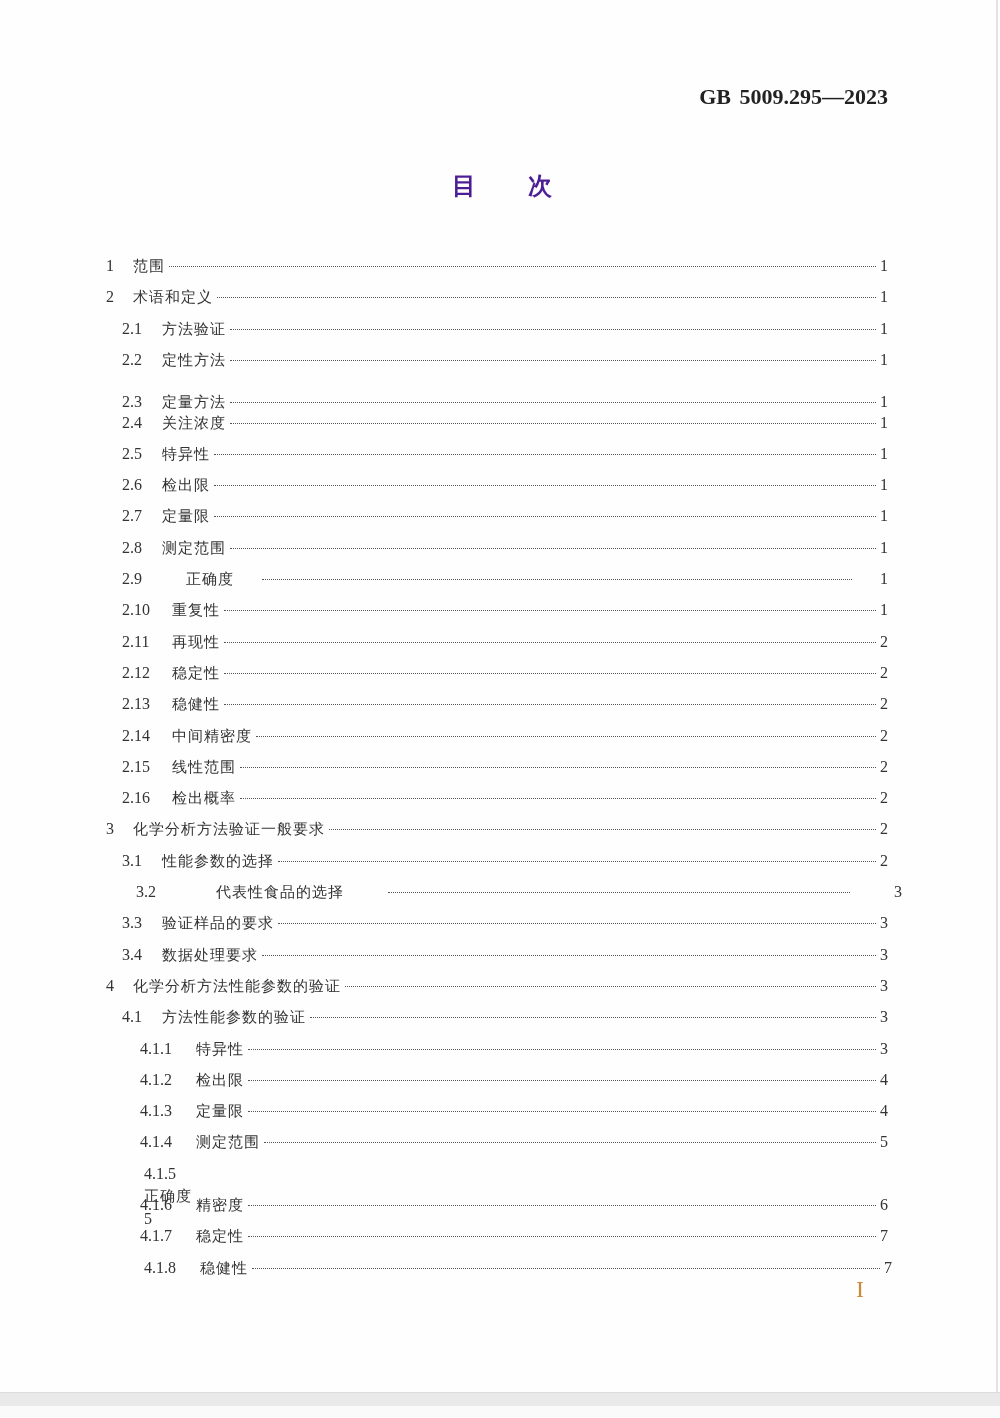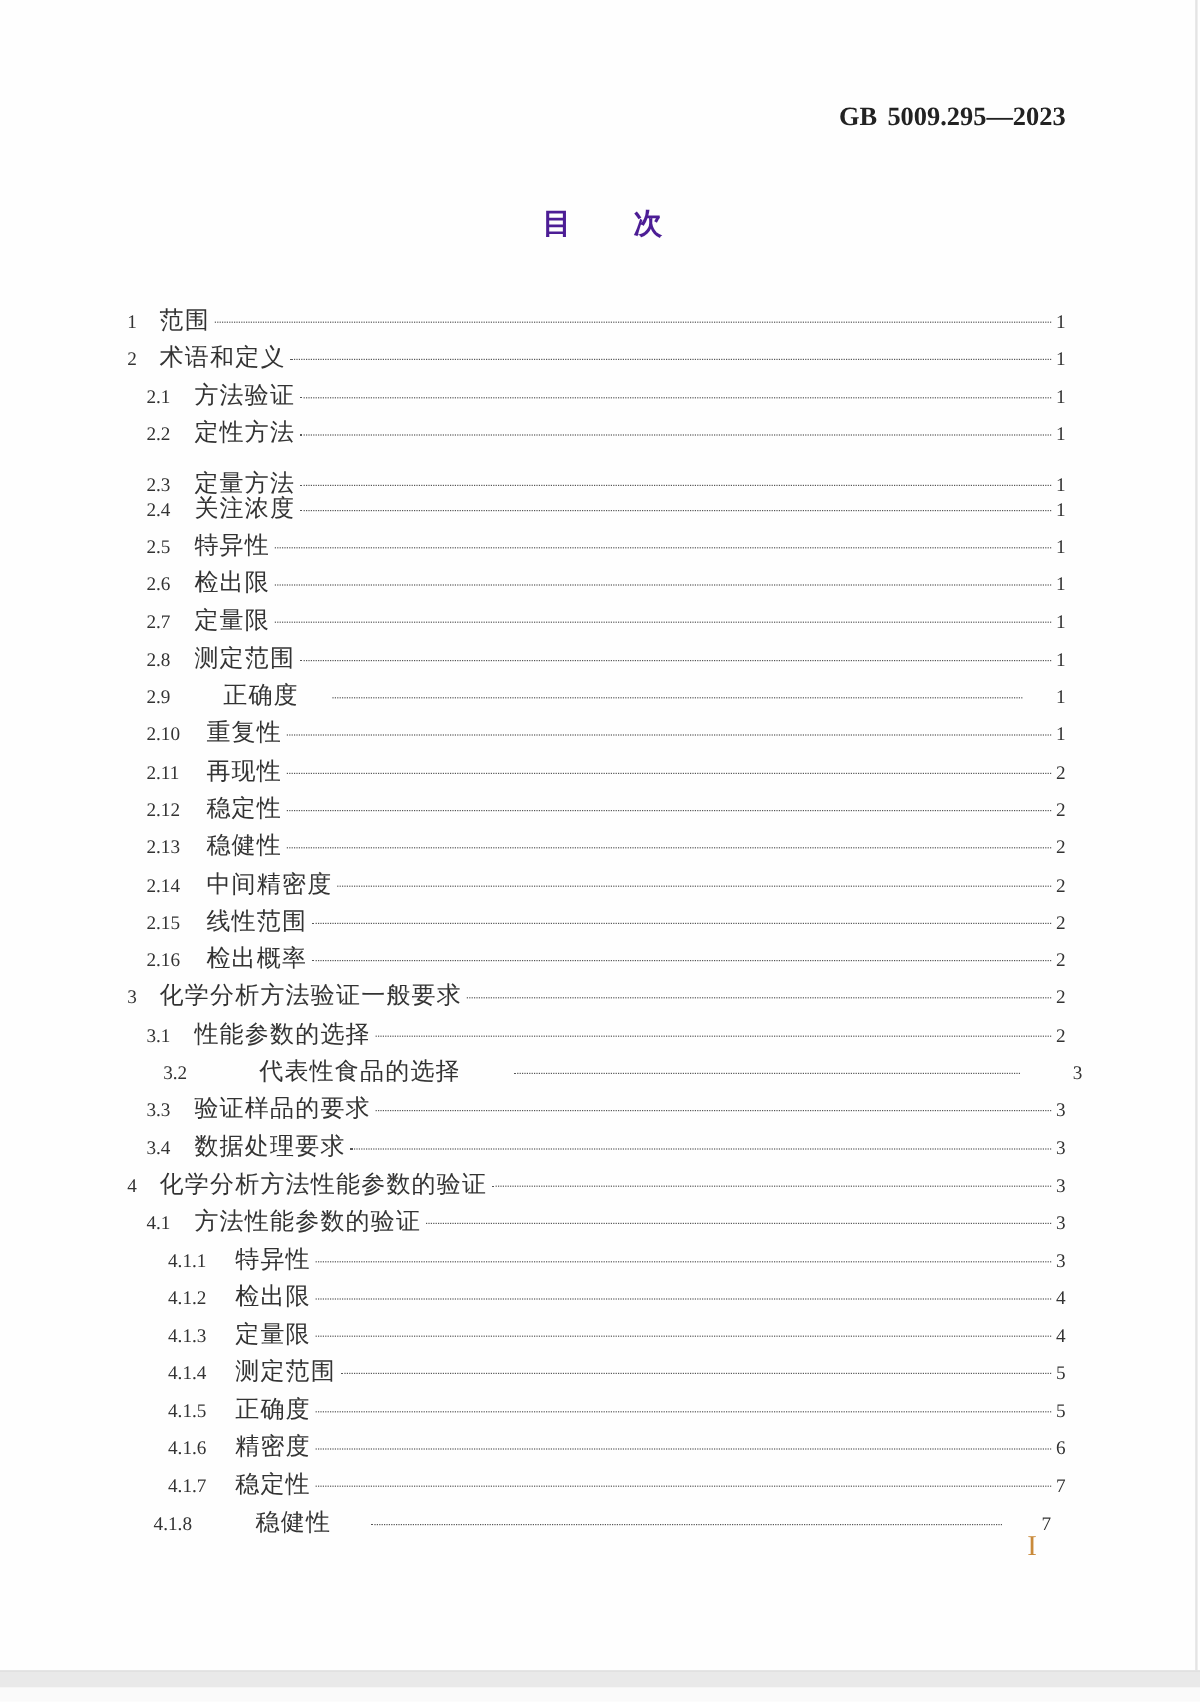--- a/index.html
+++ b/index.html
@@ -36,21 +36,21 @@
     letter-spacing: 0;
   }
   .title span { display: inline-block; }
   .title .gap { width: 52px; }
   .toc { position: absolute; left: 0; top: 0; width: 1000px; }
   .toc-row {
     position: absolute; display: flex; align-items: baseline;
     font-size: 16px; color: #333; height: 22px; line-height: 22px;
   }
   .toc-num { display: inline-block; }
-  .toc-label { display: inline-block; letter-spacing: 1px; font-family: "DejaVu Sans", sans-serif; font-size: 20px; }
+  .toc-label { display: inline-block; letter-spacing: 1px; font-family: "DejaVu Sans", sans-serif; font-size: 15px; }
   .toc-dots {
     flex: 1; margin: 0 4px; border-bottom: 1.5px dotted #555; height: 0; transform: translateY(-4px);
   }
   .toc-page { display: inline-block; text-align: right; min-width: 8px; }
   .folio {
     position: absolute; left: 856px; top: 1276px;
     font-family: "Liberation Serif", serif; font-size: 24px; color: #c98a3a;
   }
 </style>
 </head>
@@ -230,39 +230,39 @@
         <span class="toc-label">定量限</span>
         <span class="toc-dots"></span>
         <span class="toc-page">4</span>
       </div>
       <div class="toc-row" style="left: 140px; width: 748px; top: 1131px;">
         <span class="toc-num" style="width:56px">4.1.4</span>
         <span class="toc-label">测定范围</span>
         <span class="toc-dots"></span>
         <span class="toc-page">5</span>
       </div>
-      <div class="toc-row" style="left: 140px; width: 748px; top: 1163px;">
+      <div class="toc-row" style="left: 140px; width: 748px; top: 1163px; flex-direction: column;">
         <span class="toc-num" style="width:56px">4.1.5</span>
         <span class="toc-label">正确度</span>
         <span class="toc-dots"></span>
         <span class="toc-page">5</span>
       </div>
       <div class="toc-row" style="left: 140px; width: 748px; top: 1194px;">
         <span class="toc-num" style="width:56px">4.1.6</span>
         <span class="toc-label">精密度</span>
         <span class="toc-dots"></span>
         <span class="toc-page">6</span>
       </div>
       <div class="toc-row" style="left: 140px; width: 748px; top: 1225px;">
         <span class="toc-num" style="width:56px">4.1.7</span>
         <span class="toc-label">稳定性</span>
         <span class="toc-dots"></span>
         <span class="toc-page">7</span>
       </div>
-      <div class="toc-row" style="left: 128px; width: 748px; top: 1257px; gap: 29px;">
+      <div class="toc-row" style="left: 144px; width: 748px; top: 1257px;">
         <span class="toc-num" style="width:56px">4.1.8</span>
         <span class="toc-label">稳健性</span>
         <span class="toc-dots"></span>
         <span class="toc-page">7</span>
       </div>
     </div>
 
   <div class="folio">I</div>
 </div>
 <div class="bottom-band"></div>

